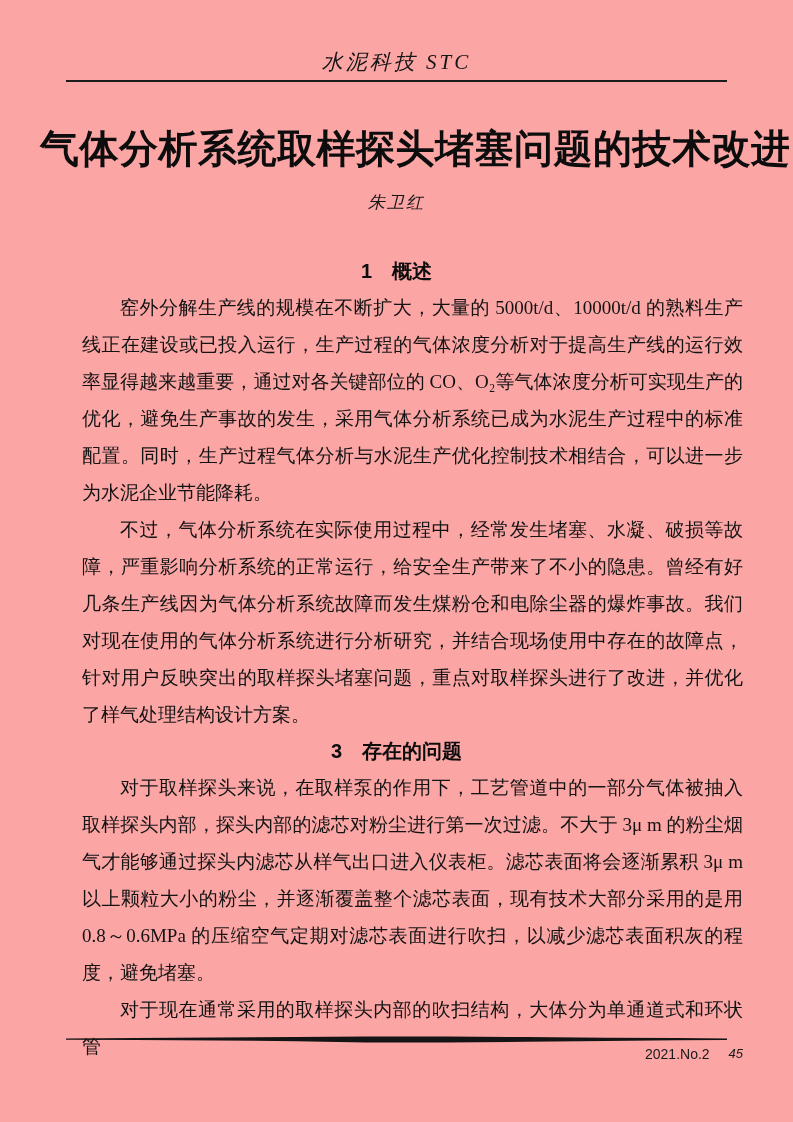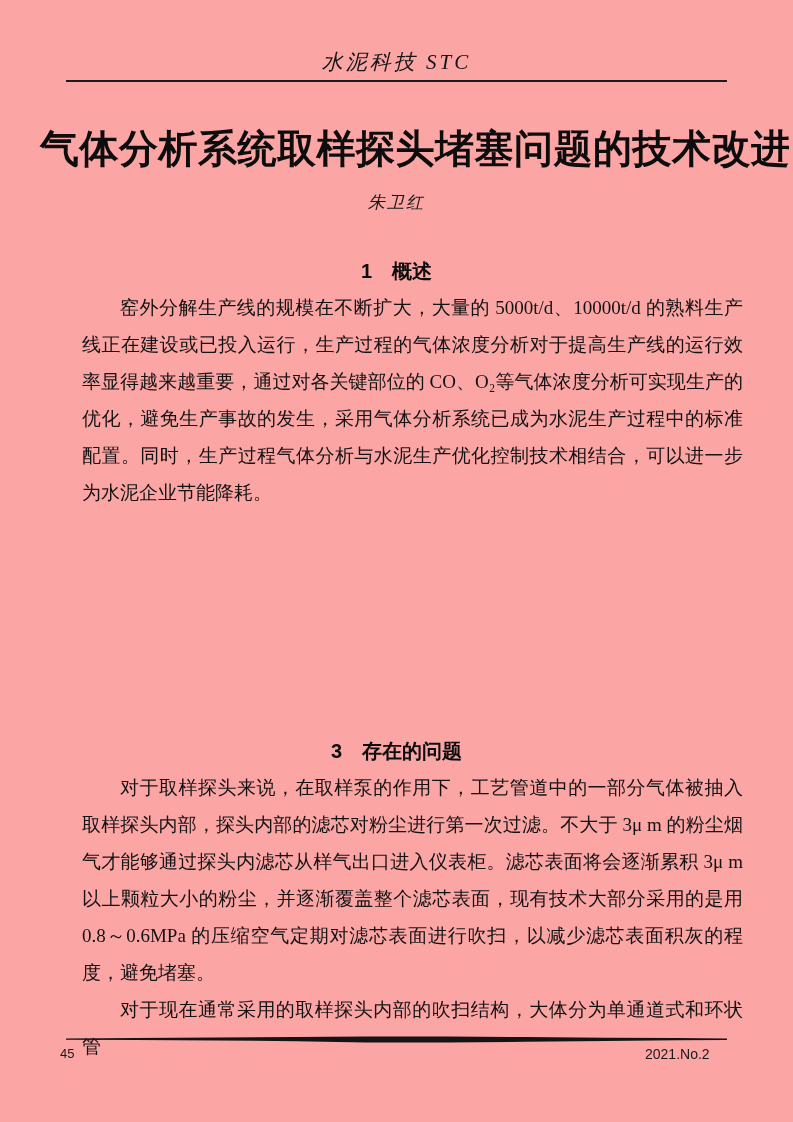--- a/index.html
+++ b/index.html
@@ -108,26 +108,27 @@
   .footer-bar {
     position: absolute;
     top: 1034px;
     left: 66px;
     width: 661px;
     height: 12px;
   }
   .page-number {
     position: absolute;
     top: 1046px;
-    left: 60px;
+    left: 82px;
     width: 661px;
-    text-align: left;
+    text-align: right;
     font-family: "Liberation Sans", sans-serif;
     font-size: 13px;
     color: #1a1a1a;
+    font-style: italic;
   }
   .issue-number {
     position: absolute;
     top: 1046px;
     left: 631px;
     font-family: "Liberation Sans", sans-serif;
     font-size: 14px;
     color: #1a1a1a;
     margin-left: 14px;
   }
@@ -138,20 +139,21 @@
 <div class="page">
 
   <div class="journal-name">水泥科技 STC</div>
   <div class="header-rule"></div>
 
   <h1 class="title">气体分析系统取样探头堵塞问题的技术改进</h1>
   <div class="author">朱卫红</div>
 
   <h2 class="sec-heading sec1">1　概述</h2>
   <p class="para p1">窑外分解生产线的规模在不断扩大，大量的 5000t/d、10000t/d 的熟料生产线正在建设或已投入运行，生产过程的气体浓度分析对于提高生产线的运行效率显得越来越重要，通过对各关键部位的 CO、O₂等气体浓度分析可实现生产的优化，避免生产事故的发生，采用气体分析系统已成为水泥生产过程中的标准配置。同时，生产过程气体分析与水泥生产优化控制技术相结合，可以进一步为水泥企业节能降耗。</p>
+  <p class="para p2">不过，气体分析系统在实际使用过程中，经常发生堵塞、水凝、破损等故障，严重影响分析系统的正常运行，给安全生产带来了不小的隐患。曾经有好几条生产线因为气体分析系统故障而发生煤粉仓和电除尘器的爆炸事故。我们对现在使用的气体分析系统进行分析研究，并结合现场使用中存在的故障点，针对用户反映突出的取样探头堵塞问题，重点对取样探头进行了改进，并优化了样气处理结构设计方案。</p>
 
   <h2 class="sec-heading sec2">3　存在的问题</h2>
   <p class="para p3">对于取样探头来说，在取样泵的作用下，工艺管道中的一部分气体被抽入取样探头内部，探头内部的滤芯对粉尘进行第一次过滤。不大于 3μ m 的粉尘烟气才能够通过探头内滤芯从样气出口进入仪表柜。滤芯表面将会逐渐累积 3μ m 以上颗粒大小的粉尘，并逐渐覆盖整个滤芯表面，现有技术大部分采用的是用 0.8～0.6MPa 的压缩空气定期对滤芯表面进行吹扫，以减少滤芯表面积灰的程度，避免堵塞。</p>
   <p class="para p4">对于现在通常采用的取样探头内部的吹扫结构，大体分为单通道式和环状管</p>
 
   <svg class="footer-bar" viewBox="0 0 661 12" preserveAspectRatio="none">
     <polygon fill="#141414" points="
       0,4.6 70,4.0 150,3.4 230,2.9 300,2.5 380,2.6 460,3.1 540,3.7 610,4.1 661,4.5
       661,5.9 610,6.3 540,6.9 460,7.8 380,8.6 300,8.4 230,7.2 150,6.4 70,6.0 0,5.8"></polygon>
   </svg>

